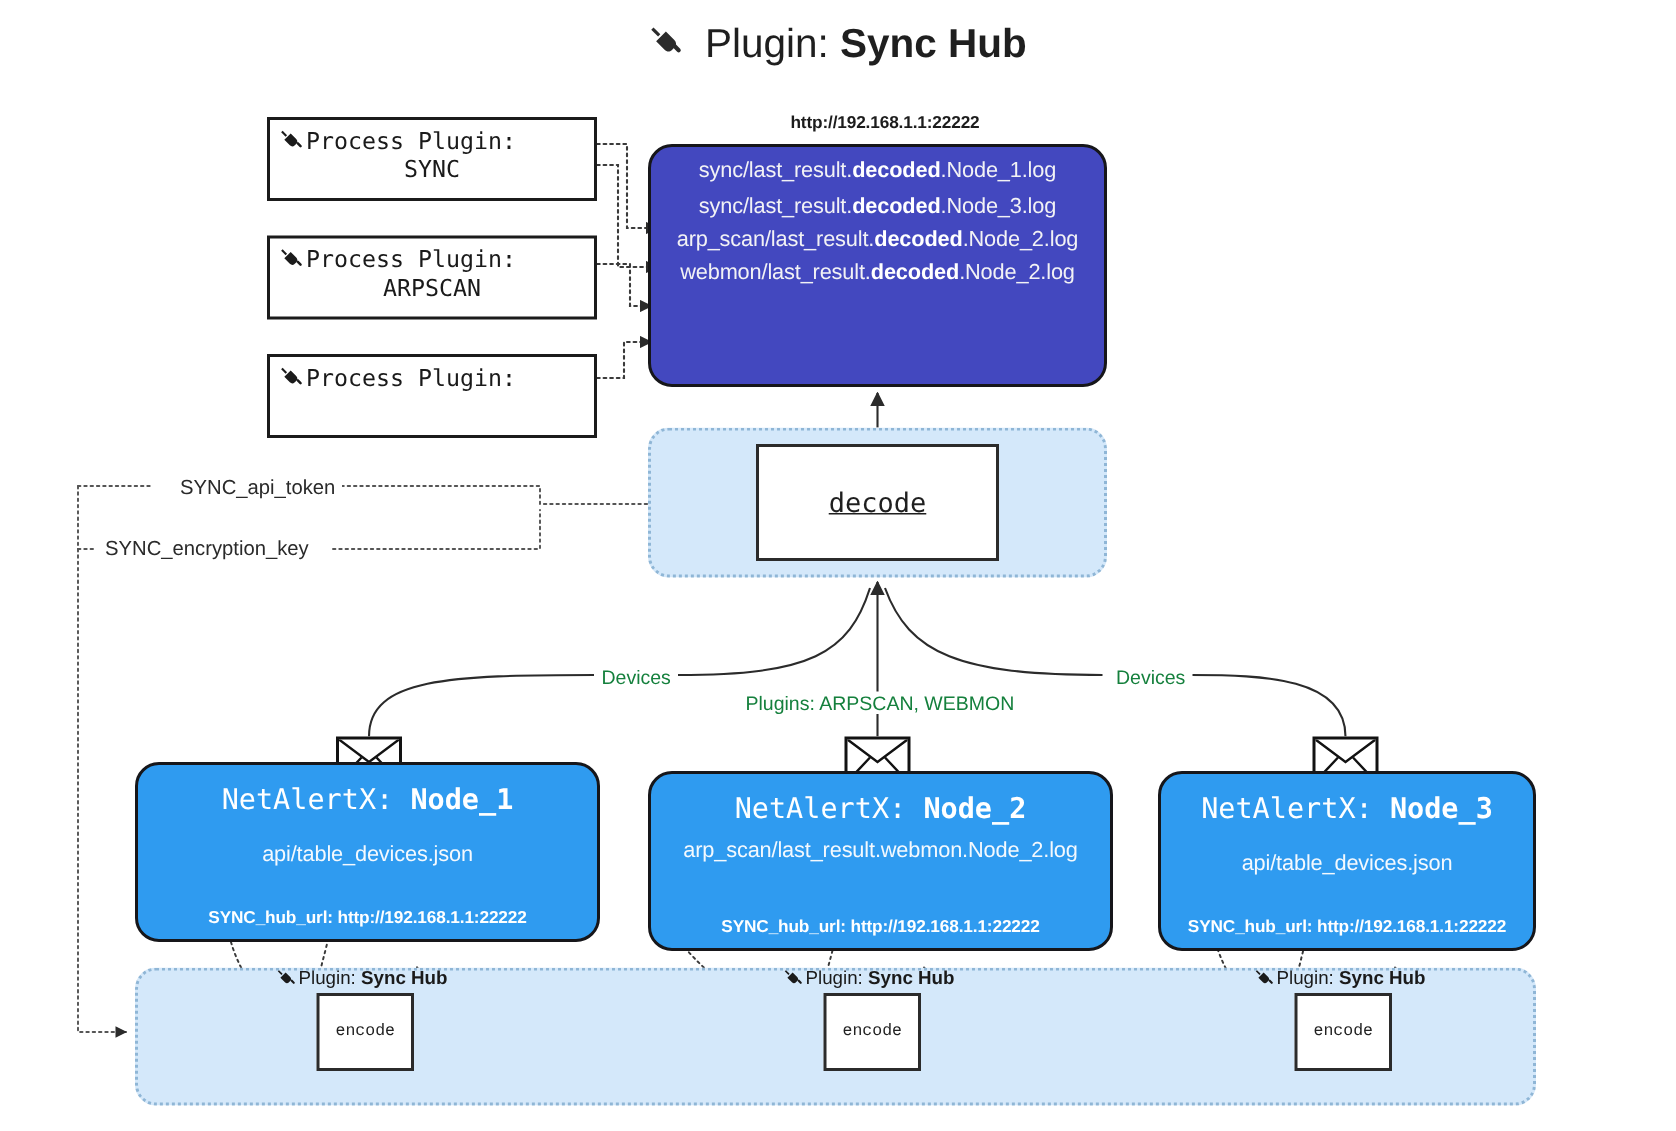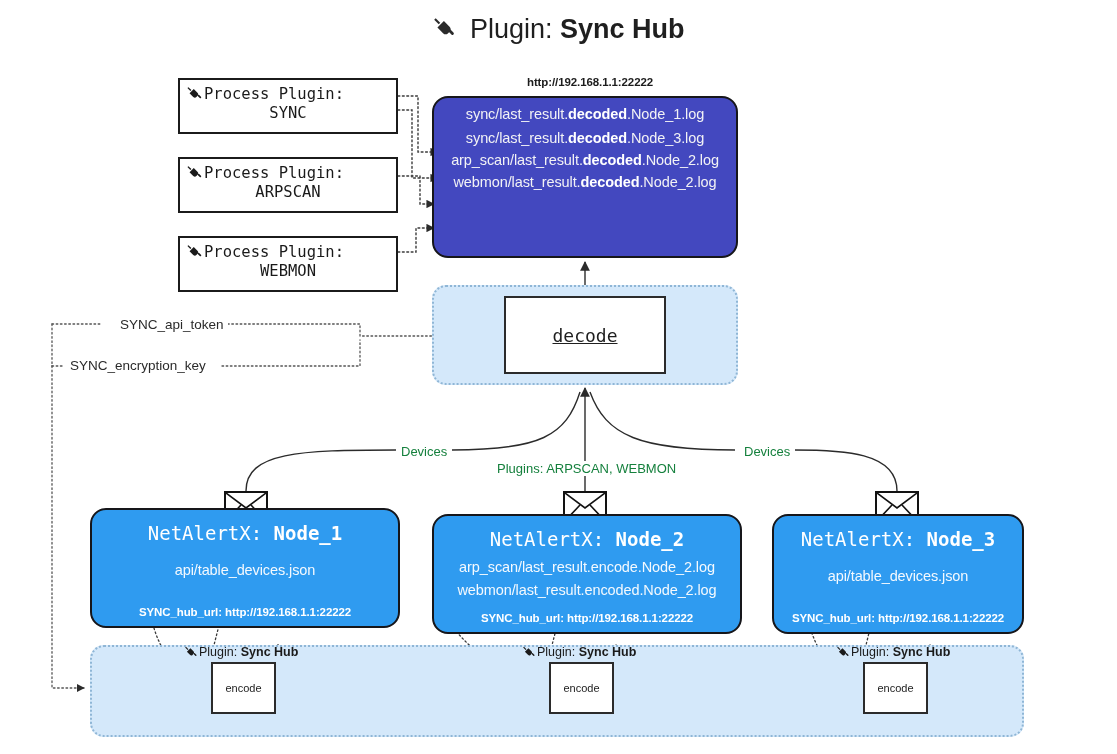--- a/index.html
+++ b/index.html
@@ -202,21 +202,21 @@
     border: 2px dotted #8fb6d6;
     border-radius: 14px;
   }
   .enc-box {
     width: 65px; height: 52px;
     background: #ffffff;
     border: 2px solid #2b2b2b;
     display: flex;
     align-items: center;
     justify-content: center;
-    font-family: Liberation Sans, sans-serif;
+    font-family: Liberation Mono, monospace;
     font-size: 11px;
     color: #222;
   }
   #enc1 { left: 211px; top: 662px; }
   #enc2 { left: 549px; top: 662px; }
   #enc3 { left: 863px; top: 662px; }
   .enc-cap {
     font-size: 12.5px;
     color: #1a1a1a;
     white-space: nowrap;
@@ -335,21 +335,20 @@
   </div>
 
   <div class="abs proc-box" style="left:178px; top:236px;">
     <span class="l1"><svg class="proc-ico" width="17" height="17" viewBox="0 0 24 24">
           <g fill="#1b1b1b">
             <path d="M3.4 3.0 L7.6 7.2 L6.2 8.6 L2.0 4.4 Z"></path>
             <path d="M11.0 5.6 L16.2 10.8 C17.6 12.2 17.6 14.0 16.4 15.2 L14.6 17.0 C13.4 18.2 11.6 18.2 10.2 16.8 L5.0 11.6 Z"></path>
             <rect x="16.0" y="15.0" width="6.0" height="2.4" rx="1.2" transform="rotate(45 19 16.2)"></rect>
           </g>
         </svg><span>Process Plugin:</span></span>
-    <span class="l2">WEBMON</span>
   </div>
 
   <div class="abs" id="hub-url">http://192.168.1.1:22222</div>
 
   <div class="abs" id="hub">
     <div class="hub-line l1"><span>sync/last_result.</span><b>decoded</b><span>.Node_1.log</span></div>
     <div class="hub-line l2"><span>sync/last_result.</span><b>decoded</b><span>.Node_3.log</span></div>
     <div class="hub-line l3"><span>arp_scan/last_result.</span><b>decoded</b><span>.Node_2.log</span></div>
     <div class="hub-line l4"><span>webmon/last_result.</span><b>decoded</b><span>.Node_2.log</span></div>
   </div>
@@ -384,22 +383,21 @@
   </div>
 
   <div class="abs node" id="node1">
     <div class="node-title"><span>NetAlertX: </span><b>Node_1</b></div>
     <div class="node-line">api/table_devices.json</div>
     <div class="node-url"><span>SYNC_hub_url: </span><span>http://192.168.1.1:22222</span></div>
   </div>
 
   <div class="abs node" id="node2">
     <div class="node-title"><span>NetAlertX: </span><b>Node_2</b></div>
-    <div class="node-line">arp_scan/last_result.encode.Node_2.log</div>
-    <div class="node-line b">webmon/last_result.encoded.Node_2.log</div>
+    <div class="node-line">arp_scan/last_result.webmon.Node_2.log</div>
     <div class="node-url"><span>SYNC_hub_url: </span><span>http://192.168.1.1:22222</span></div>
   </div>
 
   <div class="abs node" id="node3">
     <div class="node-title"><span>NetAlertX: </span><b>Node_3</b></div>
     <div class="node-line">api/table_devices.json</div>
     <div class="node-url"><span>SYNC_hub_url: </span><span>http://192.168.1.1:22222</span></div>
   </div>
 
   <div class="abs" id="encode-zone"></div>

